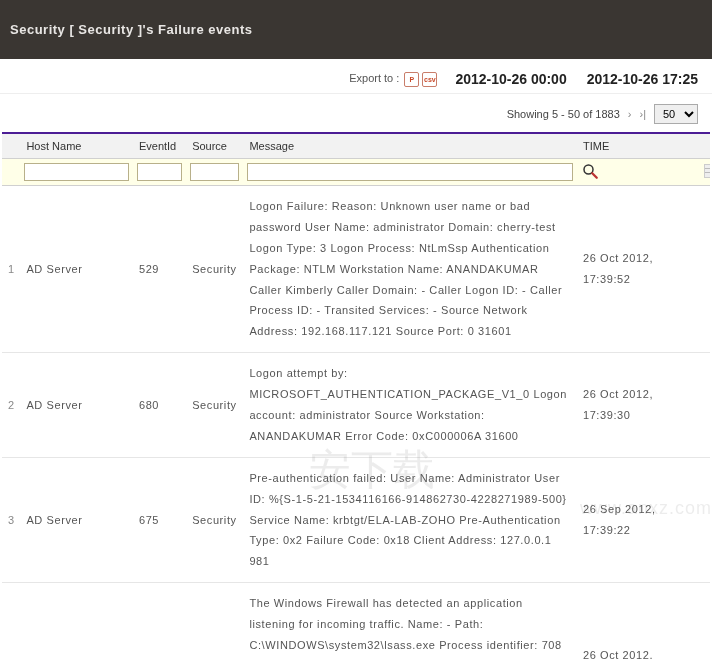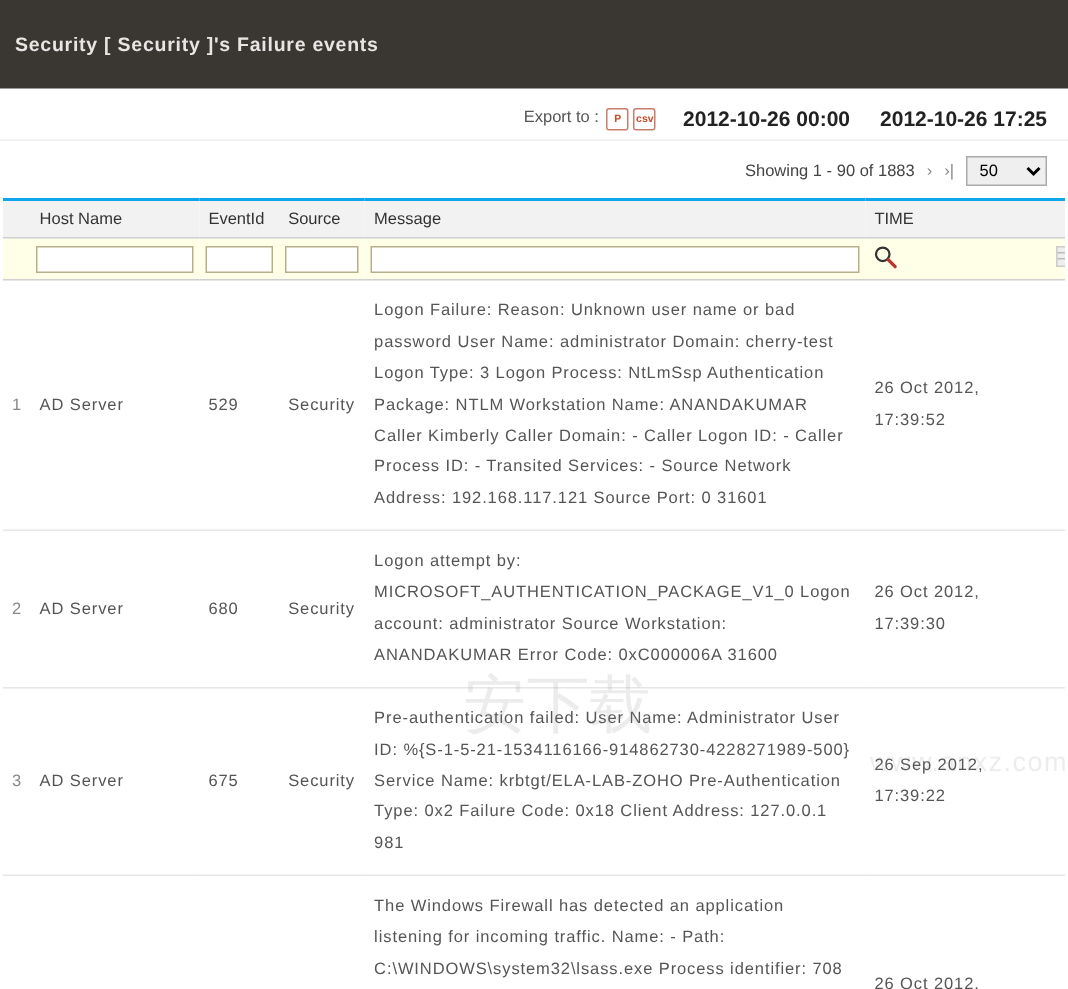--- a/index.html
+++ b/index.html
@@ -38,26 +38,26 @@
   .time-range span { color: #222; font-size: 14px; font-weight: bold; }
   .pager-bar {
     display: flex; justify-content: flex-end; align-items: center;
     padding: 10px 14px 8px 14px; gap: 8px;
   }
   .showing { color: #444; font-size: 11px; }
   .pager-btn {
     color: #888; font-size: 11px; cursor: pointer; user-select: none;
   }
   .page-size {
-    border: 1px solid #aaa; font-size: 11px; padding: 2px 4px; width: 54px;
+    border: 1px solid #aaa; font-size: 11px; padding: 2px 4px; width: 44px;
   }
   .table-wrap { padding: 0 2px; position: relative; }
   table { width: 100%; border-collapse: collapse; table-layout: fixed; }
   th {
-    background: #f2f2f2; border-top: 2px solid #0ea5e9;
+    background: #f2f2f2; border-top: 2px solid #4c1d95;
     border-bottom: 1px solid #d0d0d0; text-align: left;
     padding: 6px 6px; font-weight: normal; color: #333; font-size: 11px;
   }
   .col-num { width: 18px; }
   .col-host { width: 110px; }
   .col-evt { width: 52px; }
   .col-src { width: 56px; }
   .col-msg { width: 326px; }
   .col-time { width: 130px; }
   .filter-row td {
@@ -105,21 +105,21 @@
       <span class="export-icon" title="CSV">csv</span>
     </span>
   </div>
   <div class="time-range">
     <span>2012-10-26 00:00</span>
     <span>2012-10-26 17:25</span>
   </div>
 </div>
 
 <div class="pager-bar">
-  <span class="showing">Showing 1 - 90 of 1883</span>
+  <span class="showing">Showing 5 - 50 of 1883</span>
   <span class="pager-btn">›</span>
   <span class="pager-btn">›|</span>
   <select class="page-size">
     <option>50</option>
   </select>
 </div>
 
 <div class="table-wrap">
   <div class="side-widget"></div>
   <table>

